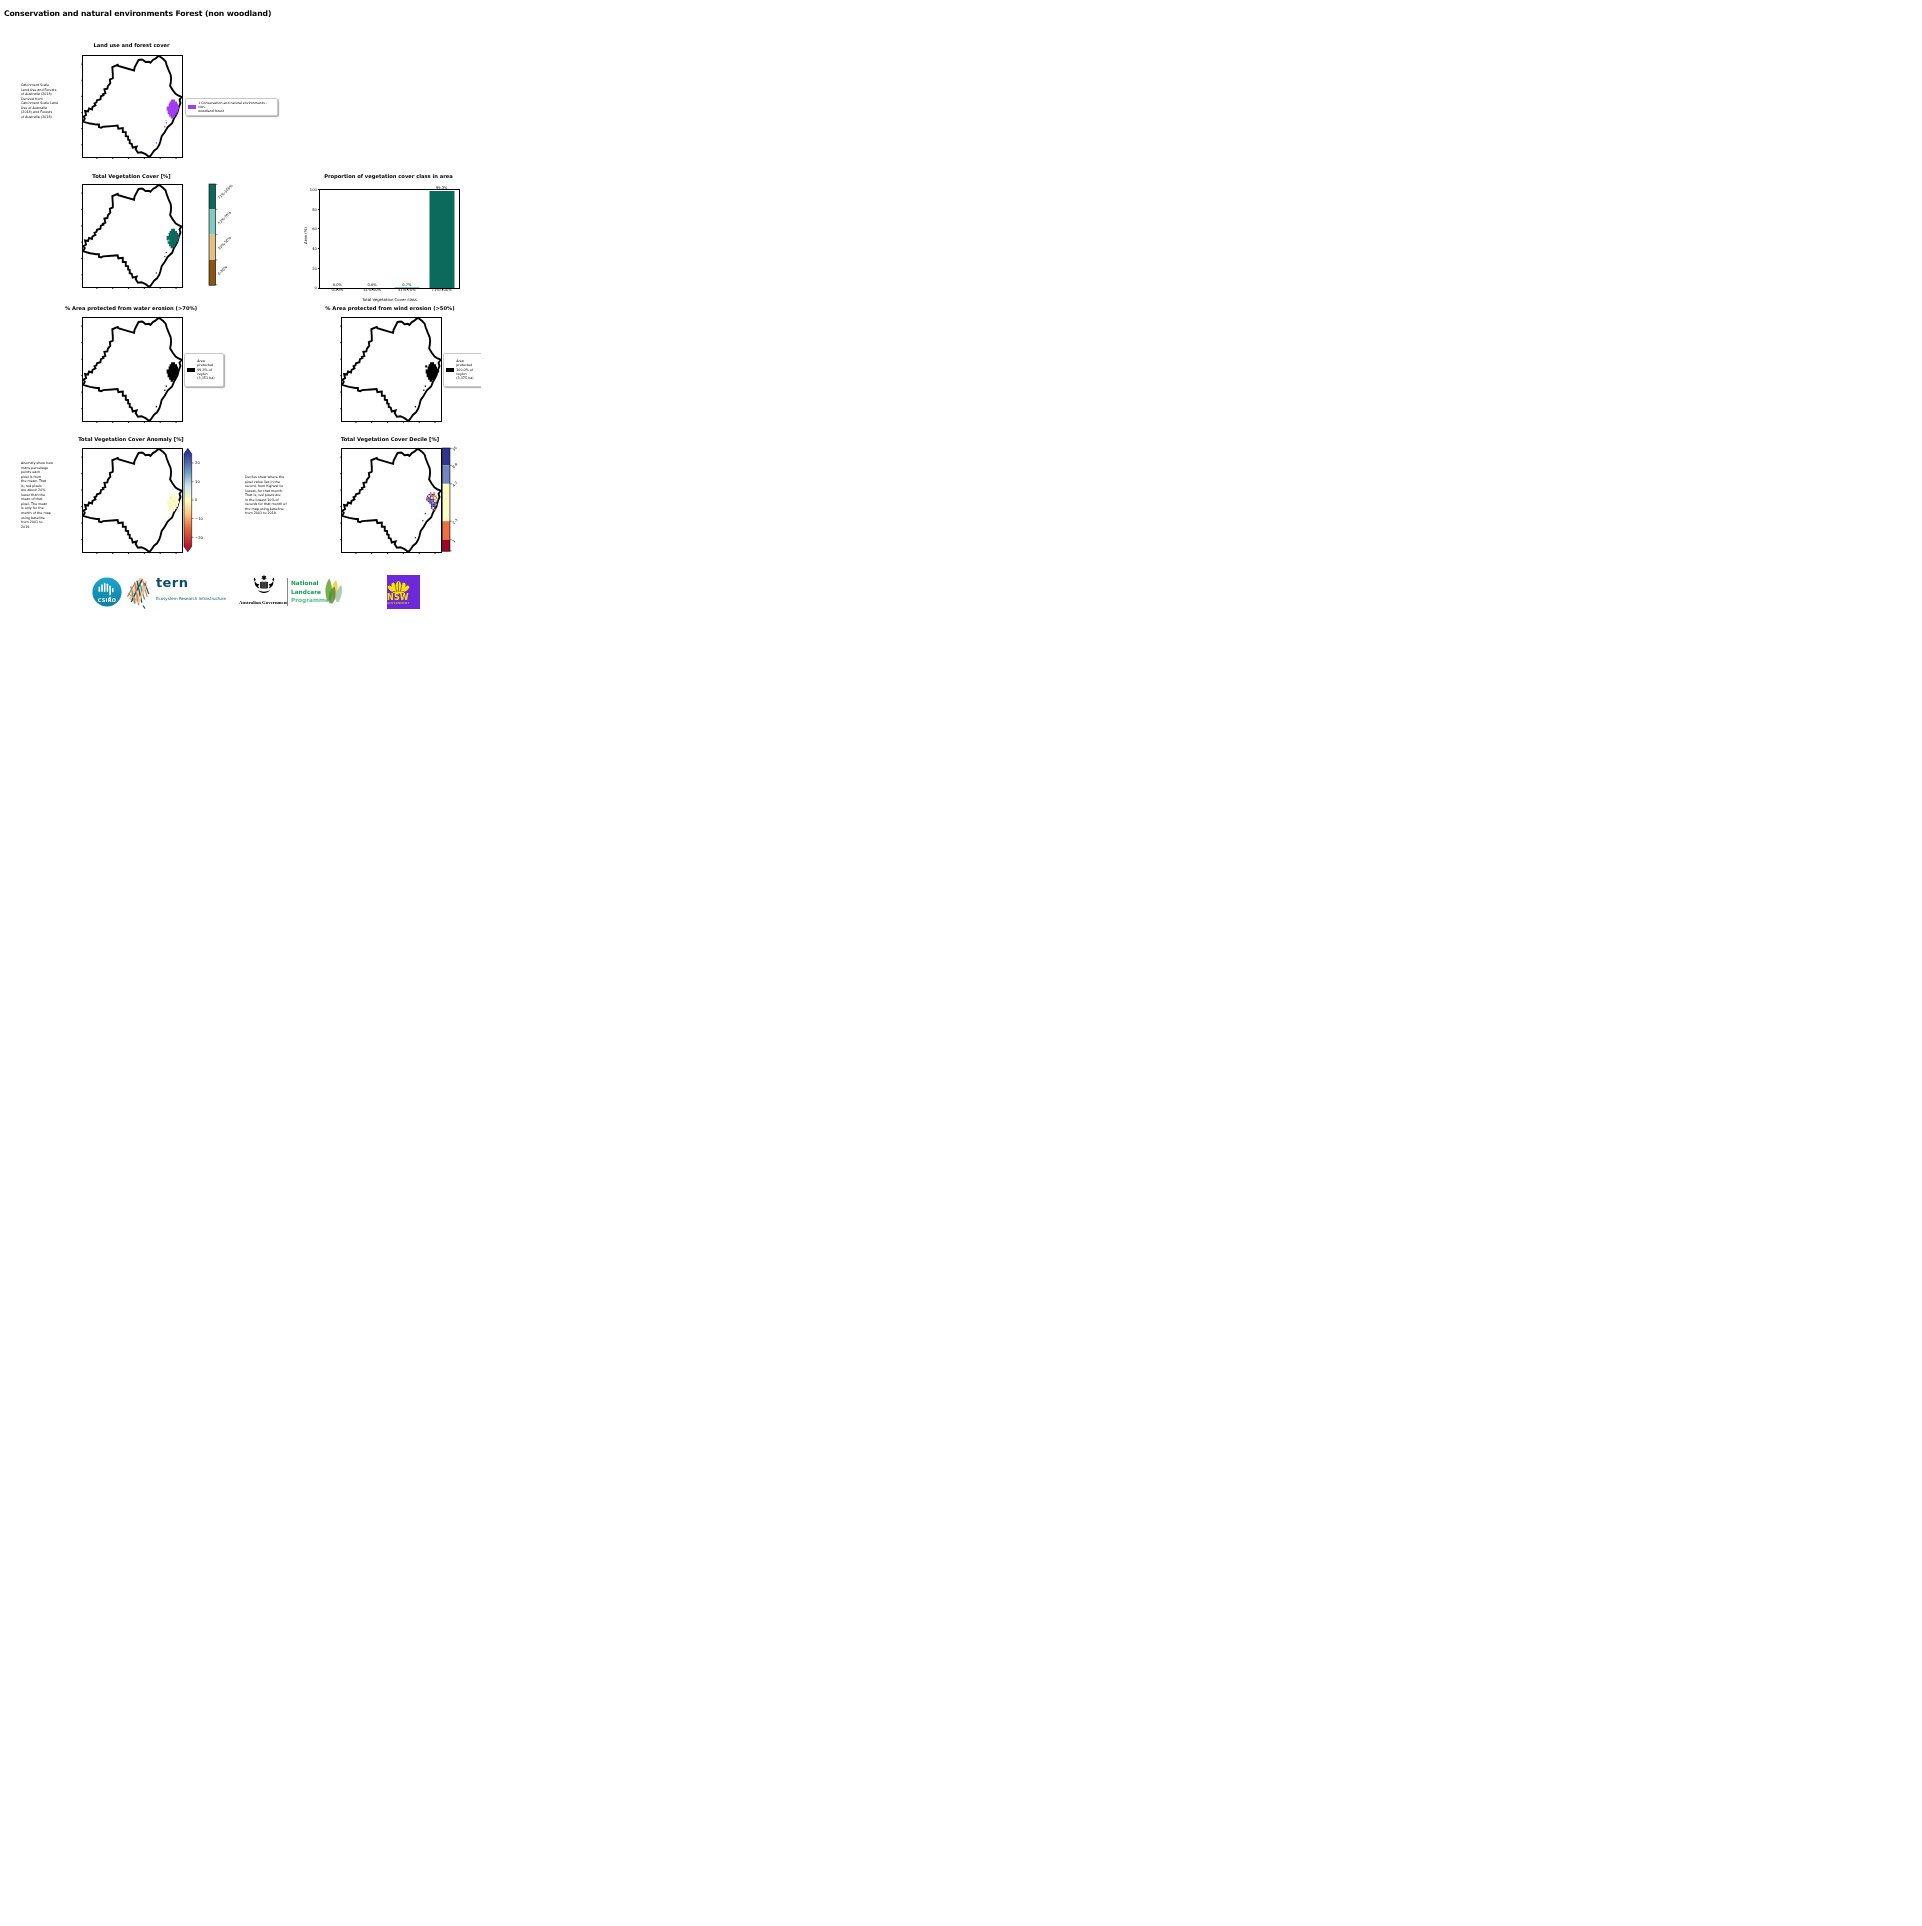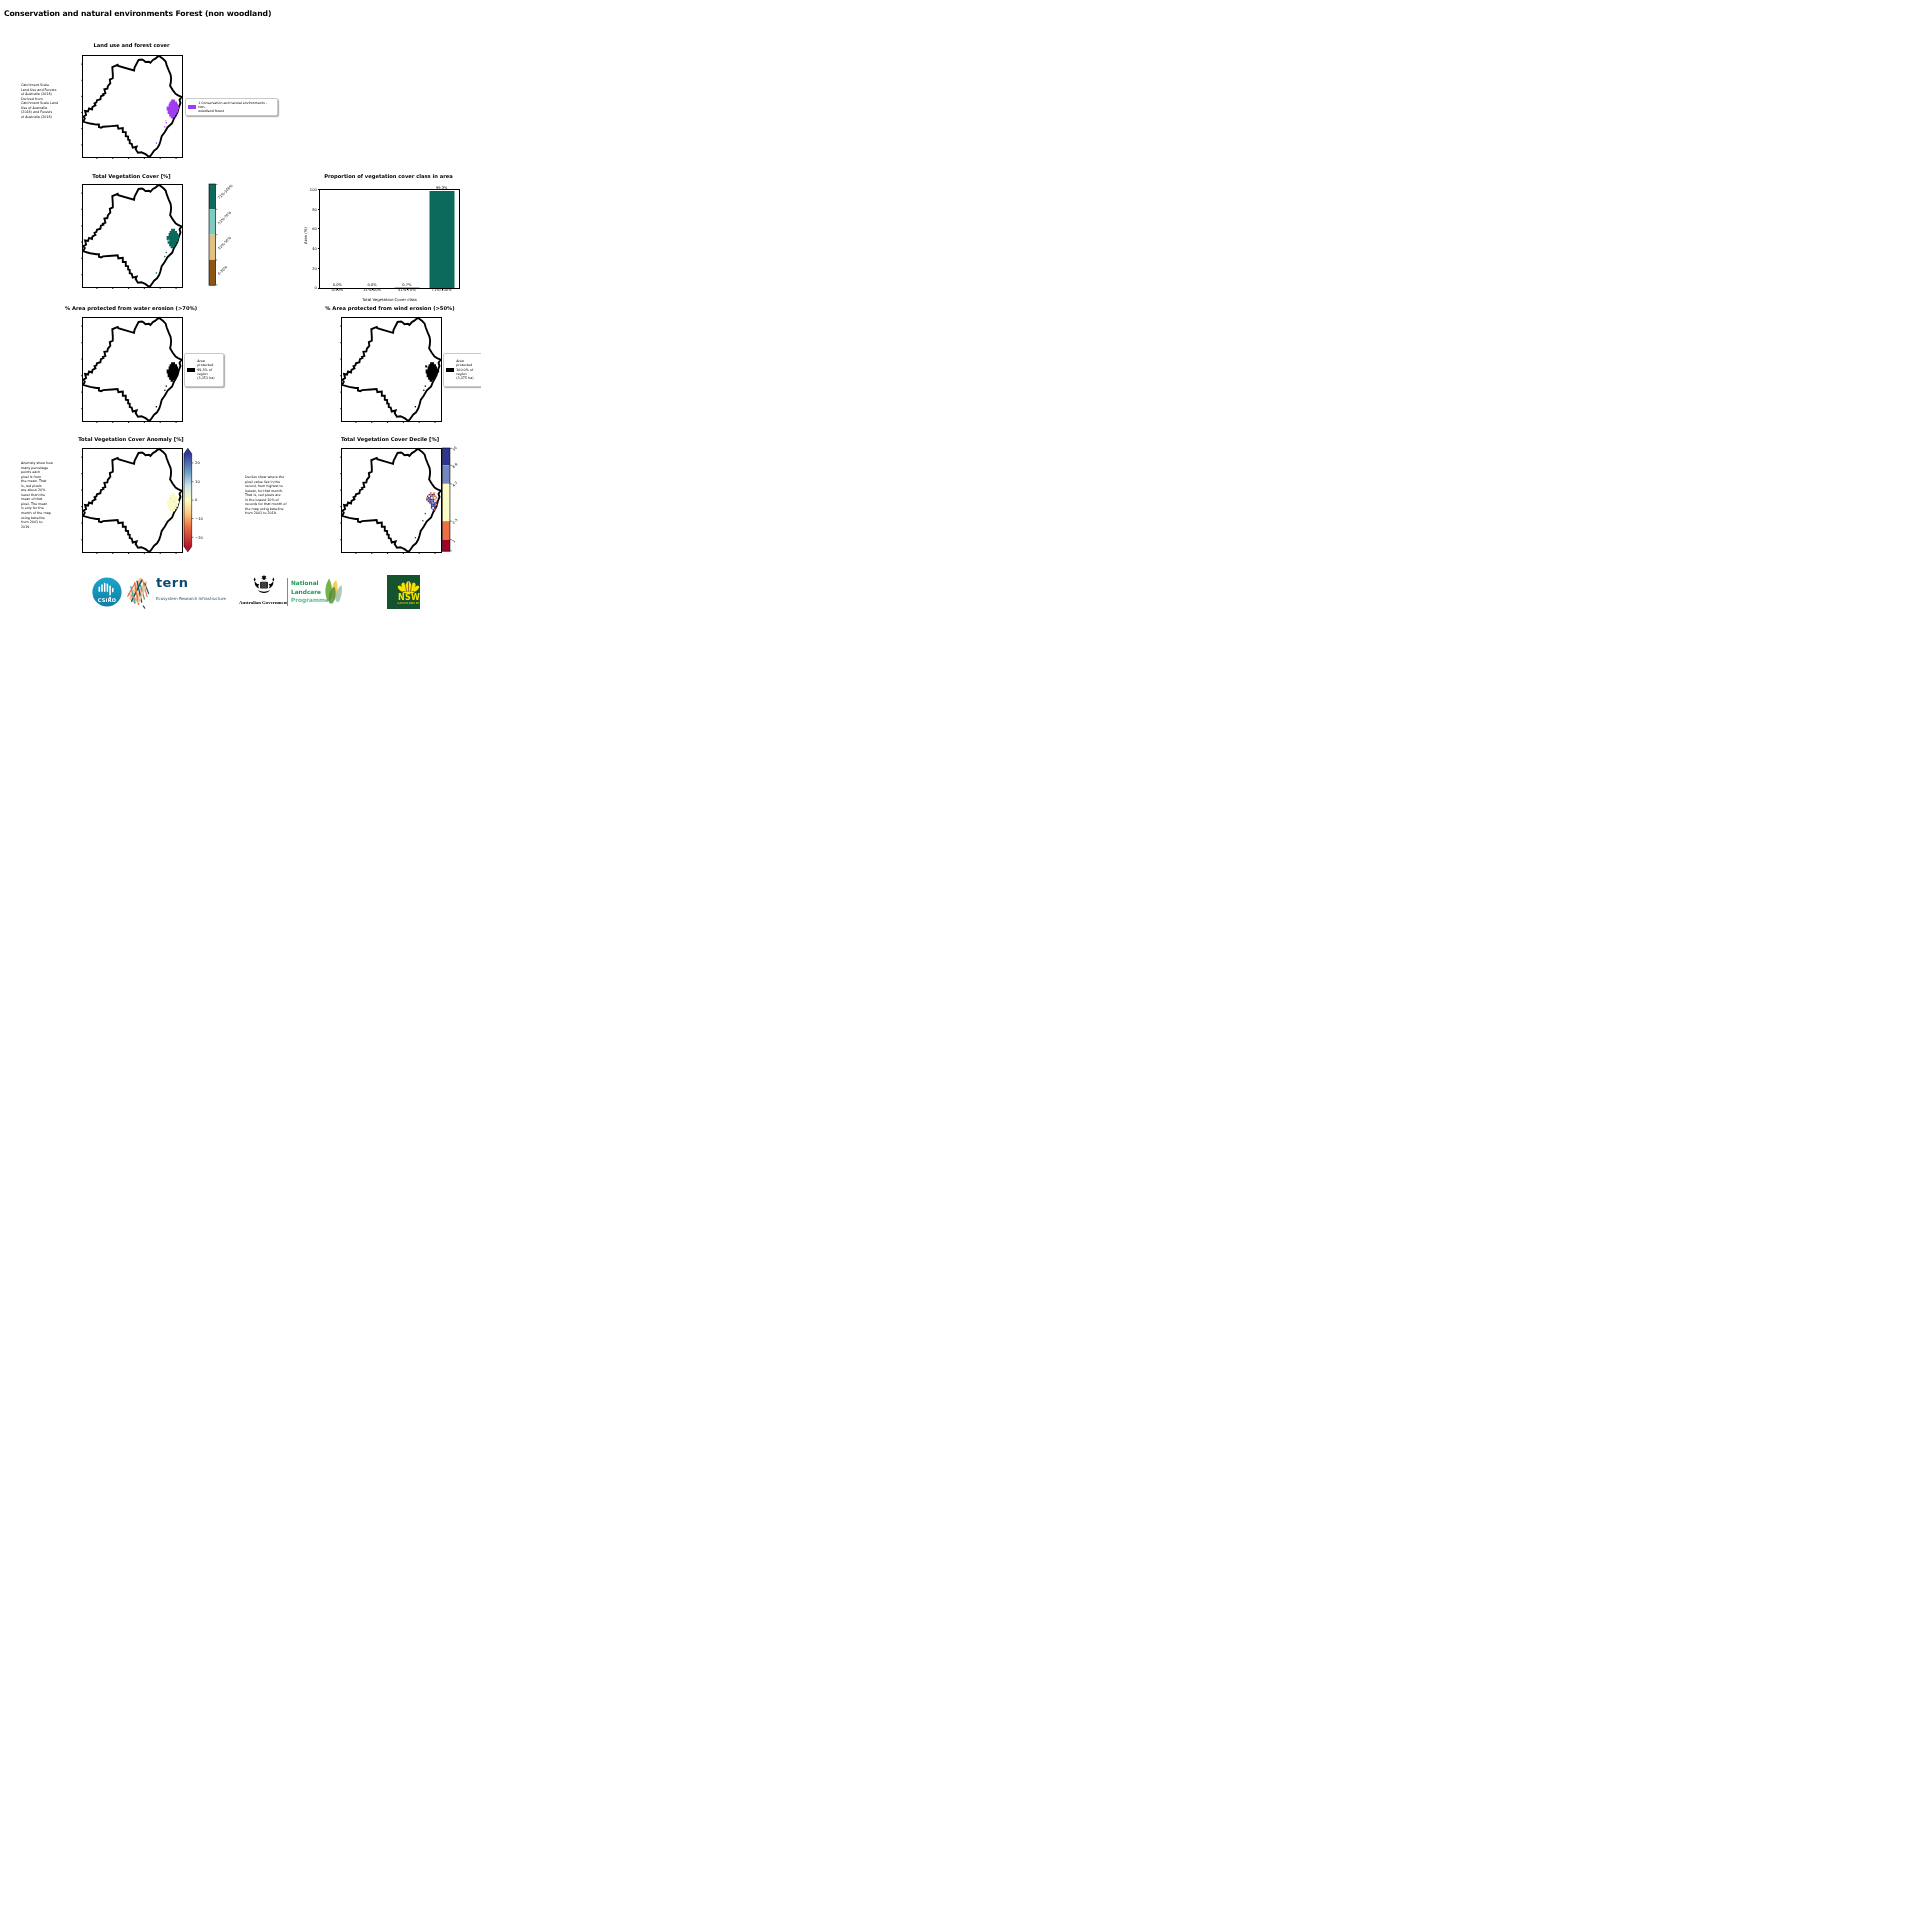--- a/index.html
+++ b/index.html
@@ -23,21 +23,21 @@
   .ytick-label{position:absolute;right:3.1px;font-size:3.7px;}
   .xtick-label{position:absolute;top:2.3px;transform:translateX(-50%);font-size:3.7px;white-space:nowrap;}
   .tickmark{position:absolute;background:#000;}
   .axis-label{font-size:3.9px;text-align:center;}
   
   .tern-word{font-size:13px;font-weight:bold;color:#0c4a6e;letter-spacing:0.4px;line-height:1;}
   .tern-sub{font-size:4px;color:#17505e;}
   .ausgov-text{font-family:"Liberation Serif",serif;font-size:4.8px;font-weight:bold;text-align:center;}
   .nlp-line{font-size:5.8px;font-weight:bold;color:#169a4e;line-height:1.5;}
   .nlp-prog{color:#5dbd8b;font-weight:bold;font-size:5.8px;line-height:1.5;}
-  .nsw-box{background:#14532d;display:flex;flex-direction:column;align-items:flex-end;}
+  .nsw-box{background:#6d28d9;display:flex;flex-direction:column;align-items:flex-start;}
   .nsw-word{color:#f7e200;font-size:8px;font-weight:bold;line-height:1;letter-spacing:0.2px;}
   .nsw-sub{color:#f7e200;font-size:2.6px;letter-spacing:0.4px;}
   .csiro-word{fill:#fff;font-size:13px;font-weight:bold;letter-spacing:0.5px;}
 </style>
 </head>
 <body>
 
 <svg width="0" height="0" style="position:absolute">
   <defs>
     <path id="region" d="M77,0 L81,3 L83.5,5.5 L84.5,9 L86.5,14 L88.5,18.5 L89,22 L88.7,26 L88,29.5 L90.5,33.5 L93.5,37.5 L96,39 L99.5,40.5 L97.5,43.5 L98.5,46.5 L97,50 L95.5,55.5 L93.8,58.8 L92,61.5 L90,66.5 L85.5,70.5 L82.5,75.5 L79.5,79.5 L78.2,84.5 L77,88 L74.8,91.5 L71.8,93.8 L68.5,98.5 L67,100 L63.2,97.2 L59,95.3 L55.5,95.8 L53.2,92.3 L54.2,89.8 L50.2,90.8 L49.2,87 L47.2,86.5 L47.2,83.3 L45.6,82.9 L45.6,79.8 L43.2,79.4 L43.2,75.4 L40.2,75.4 L40.2,71.4 L35.7,71.9 L35,68.9 L29.2,69.4 L20.3,70 L18.4,71 L16.1,70.4 L16.1,67.9 L13.6,67.9 L7.2,66.9 L3.6,65.9 L0.3,64.9 L1.8,61.9 L0.6,59.9 L3.1,58.4 L2.1,54.4 L5.1,54.9 L6.1,51.9 L9.1,52.9 L9.6,50.4 L12.6,48.9 L11.6,46.9 L13.6,45.9 L14.1,43.9 L17.6,42.9 L18.1,39.9 L20.6,38.9 L20.1,37.9 L22.6,36.9 L21.6,32.9 L24.6,32.4 L25.1,29.9 L27.6,26.9 L27.1,23.4 L30.1,21.9 L30.1,17.9 L29.6,10.9 L35.1,8.7 L35.6,9.9 L51.6,14.4 L52.1,11.4 L56.1,3.9 L59.6,3.4 L61.1,4.2 L63.1,6 L66.6,5.7 L68.1,6.7 L70.6,3.9 L73.1,2.6 L75.1,0.9 Z"></path>

